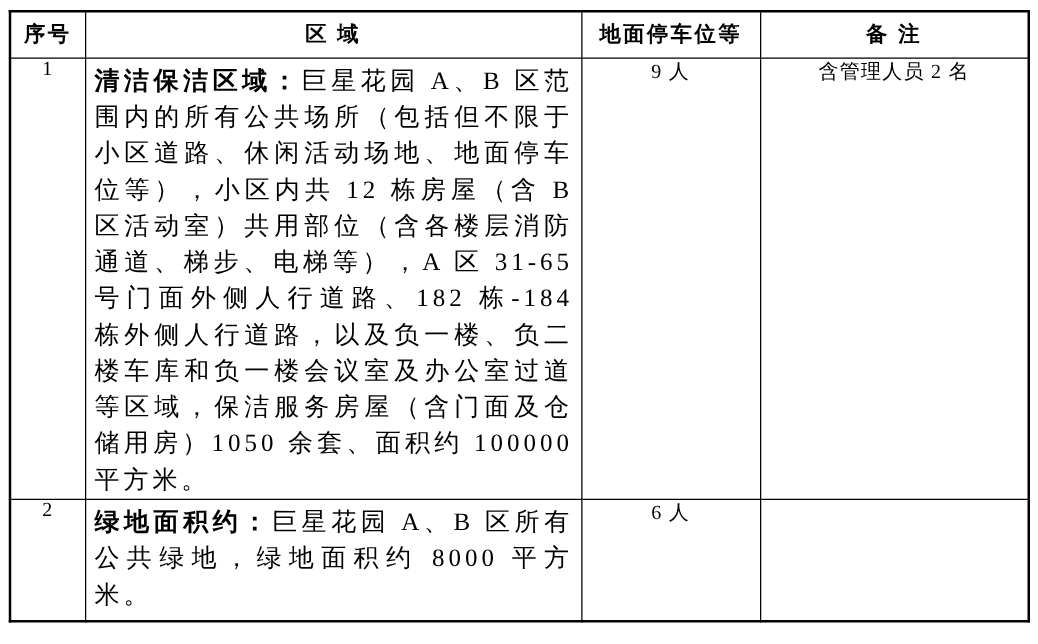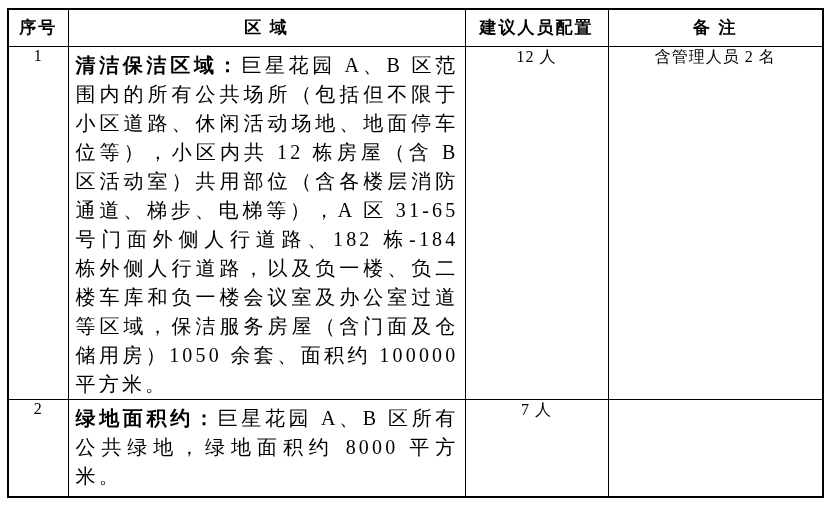--- a/index.html
+++ b/index.html
@@ -93,36 +93,36 @@
     <colgroup>
       <col style="width:60px">
       <col style="width:397px">
       <col style="width:143px">
       <col style="width:215px">
     </colgroup>
     <thead>
       <tr class="header-row">
         <th>序号</th>
         <th>区 域</th>
-        <th>建议人员配置</th>
+        <th>地面停车位等</th>
         <th>备 注</th>
       </tr>
     </thead>
     <tbody>
       <tr class="row-1">
         <td class="cell-center v-mid">1</td>
         <td>
           <div class="area-text"><b>清洁保洁区域：</b><span>巨星花园 A、B 区范围内的所有公共场所（包括但不限于小区道路、休闲活动场地、地面停车位等），小区内共 12 栋房屋（含 B 区活动室）共用部位（含各楼层消防通道、梯步、电梯等），A 区 31-65 号门面外侧人行道路、182 栋-184 栋外侧人行道路，以及负一楼、负二楼车库和负一楼会议室及办公室过道等区域，保洁服务房屋（含门面及仓储用房）1050 余套、面积约 100000 平方米。</span></div>
         </td>
-        <td class="cell-center v-mid">12 人</td>
+        <td class="cell-center v-mid">9 人</td>
         <td class="cell-center v-mid">含管理人员 2 名</td>
       </tr>
       <tr class="row-2">
         <td class="cell-center v-top">2</td>
         <td>
           <div class="area-text"><b>绿地面积约：</b><span>巨星花园 A、B 区所有公共绿地，绿地面积约 8000 平方米。</span></div>
         </td>
-        <td class="cell-center v-top">7 人</td>
+        <td class="cell-center v-top">6 人</td>
         <td class="cell-center"></td>
       </tr>
     </tbody>
   </table>
 </div>
 
 </body></html>

